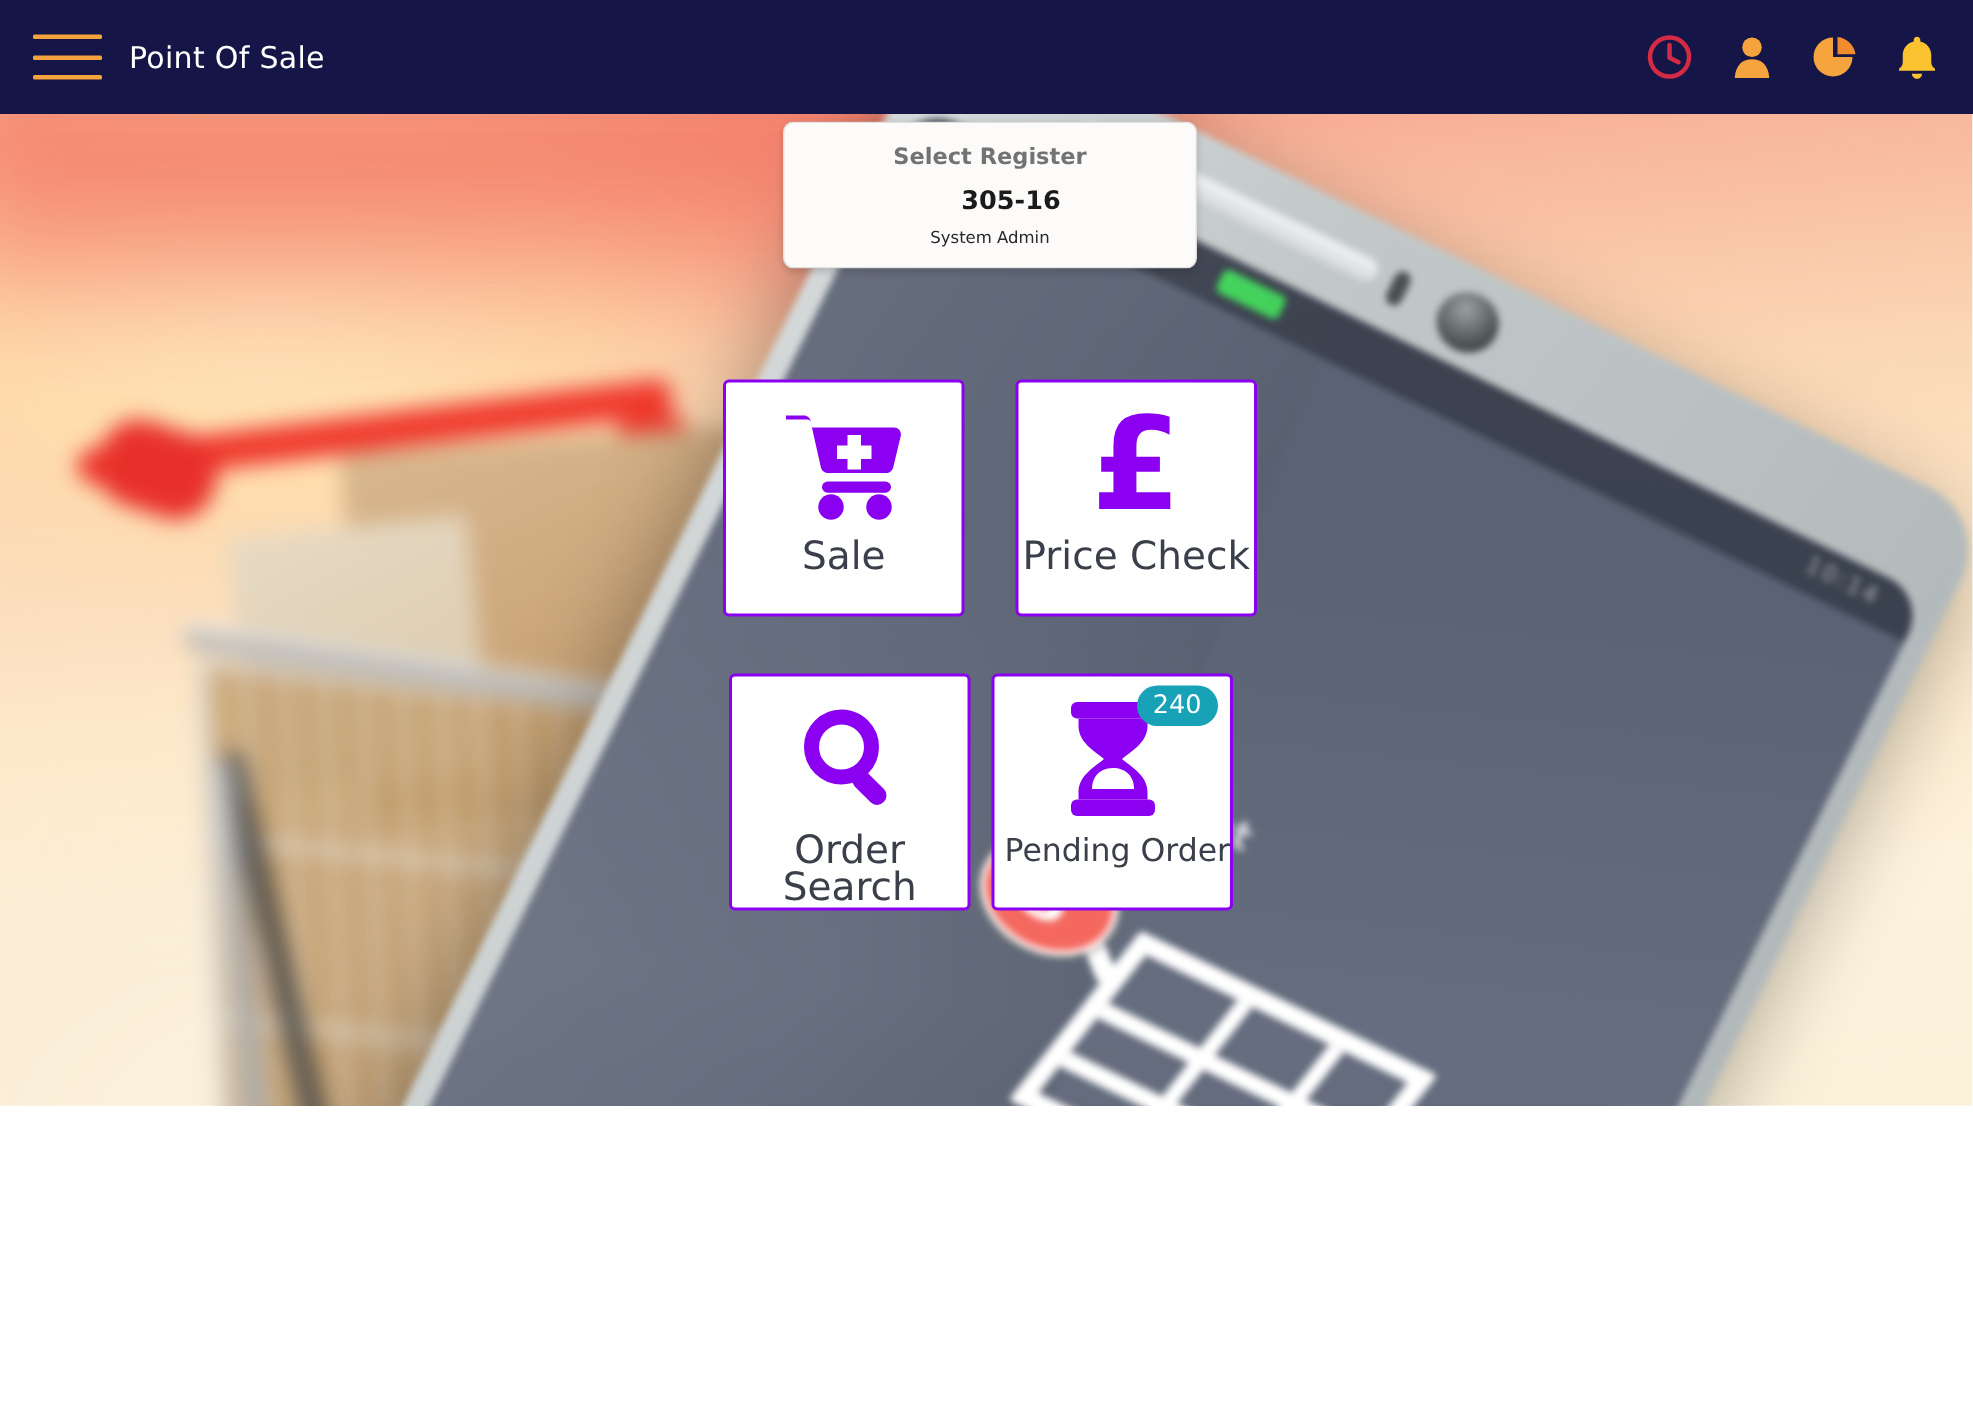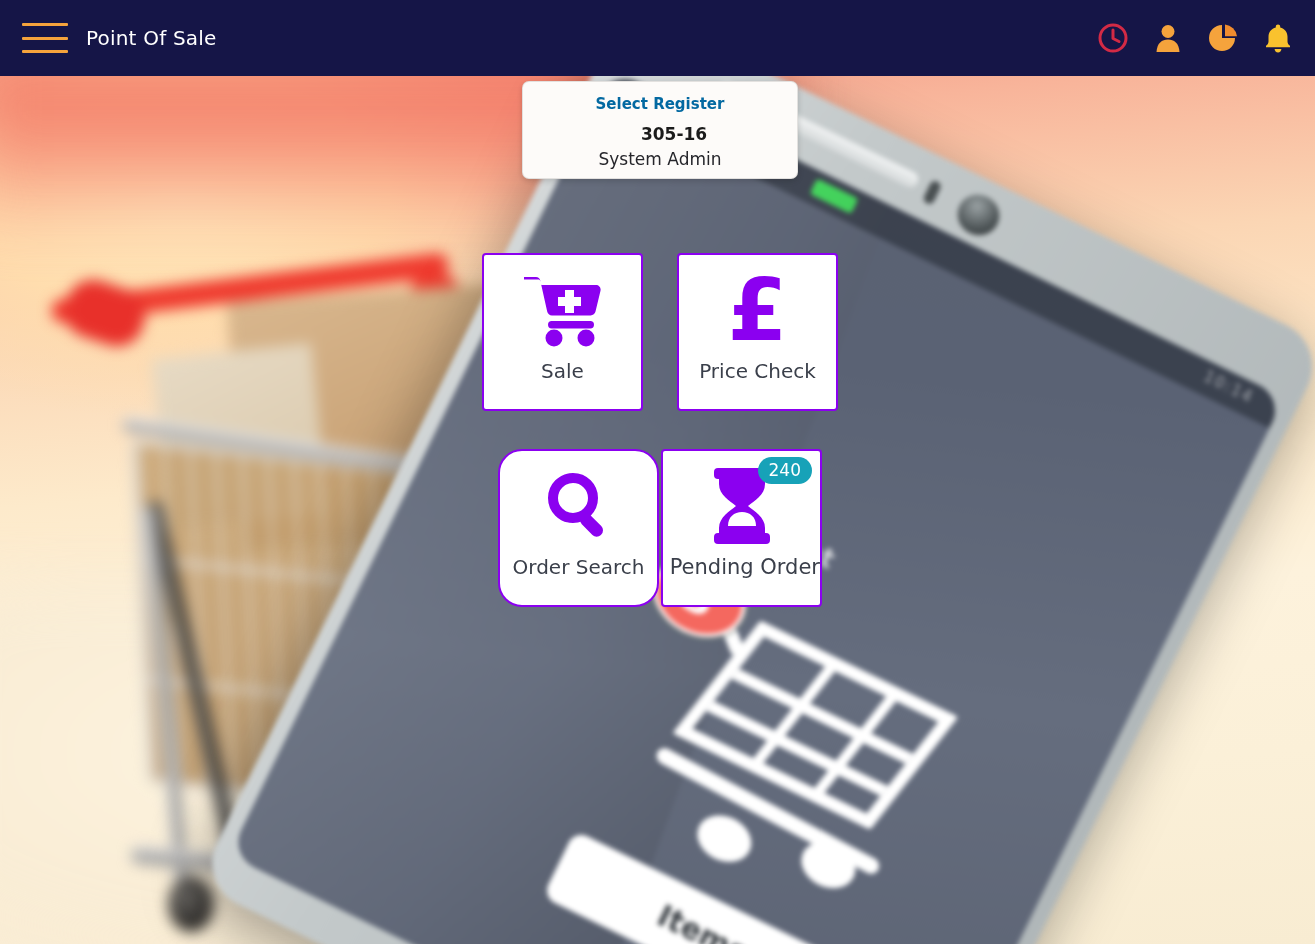--- a/index.html
+++ b/index.html
@@ -4,21 +4,21 @@
 <style>
   * { box-sizing: border-box; margin: 0; padding: 0; }
   html, body {
     width: 1315px; height: 944px;
     overflow: hidden;
     font-family: "DejaVu Sans", "Liberation Sans", sans-serif;
     background: #fff;
   }
 
   
-  #app { position: relative; width: 1315px; height: 944px; overflow: hidden; }
+  #app { position: relative; width: 1315px; height: 737px; overflow: hidden; }
 
   #topbar {
     position: absolute; top: 0; left: 0;
     width: 1315px; height: 76px;
     background: #151547;
     display: flex; align-items: center;
     z-index: 40;
   }
   #hamburger {
     width: 46px; height: 30px;
@@ -234,27 +234,27 @@
     background: #fdfbf9;
     border: 1px solid rgba(0,0,0,.10);
     border-radius: 7px;
     box-shadow: 0 2px 6px rgba(0,0,0,.16);
     text-align: center;
     z-index: 20;
     padding-top: 12px;
     cursor: pointer;
   }
   #register-card .rc-title {
-    color: #0369a1; font-size: 15px; font-weight: 700; line-height: 20px;
+    color: #737373; font-size: 15px; font-weight: 700; line-height: 20px;
   }
   #register-card .rc-num {
     color: #1b1b1b; font-size: 17px; font-weight: 700; margin-top: 9px; line-height: 22px; padding-left: 28px;
   }
   #register-card .rc-user {
-    color: #26262b; font-size: 17px; font-weight: 400; margin-top: 2px; line-height: 24px;
+    color: #26262b; font-size: 11px; font-weight: 400; margin-top: 2px; line-height: 24px;
   }
 
   #tiles {
     position: absolute; left: 482px; top: 253px;
     width: 357px; height: 359px;
     z-index: 20;
   }
   .tile {
     position: absolute;
     width: 161px; height: 158px;
@@ -267,30 +267,30 @@
     overflow: visible;
   }
   .tile .ticon {
     height: 104px; width: 100%;
     display: flex; align-items: center; justify-content: center;
     position: relative;
     padding-top: 6px;
   }
   .tile .tlabel {
     color: #3a3f4a;
-    font-size: 20px;
+    font-size: 26px;
     line-height: 25px;
     text-align: center;
     width: 100%;
     font-weight: 400;
   }
   .tile.two-line .tlabel { font-size: 21px; line-height: 25px; text-align: right; }
   #tile-sale { left: 0; top: 0; }
   #tile-price { left: 195px; top: 0; }
-  #tile-search { left: 16px; top: 196px; border-radius: 24px; }
+  #tile-search { left: 4px; top: 196px; }
   #tile-pending { left: 179px; top: 196px; }
 
   .pound {
     color: #8b00f0; font-size: 86px; font-weight: 700;
     line-height: 86px; font-family: "DejaVu Sans", sans-serif;
   }
   .count-badge {
     position: absolute; right: 8px; top: 6px;
     background: #17a2b8; color: #fff;
     font-size: 17px; font-weight: 400;

